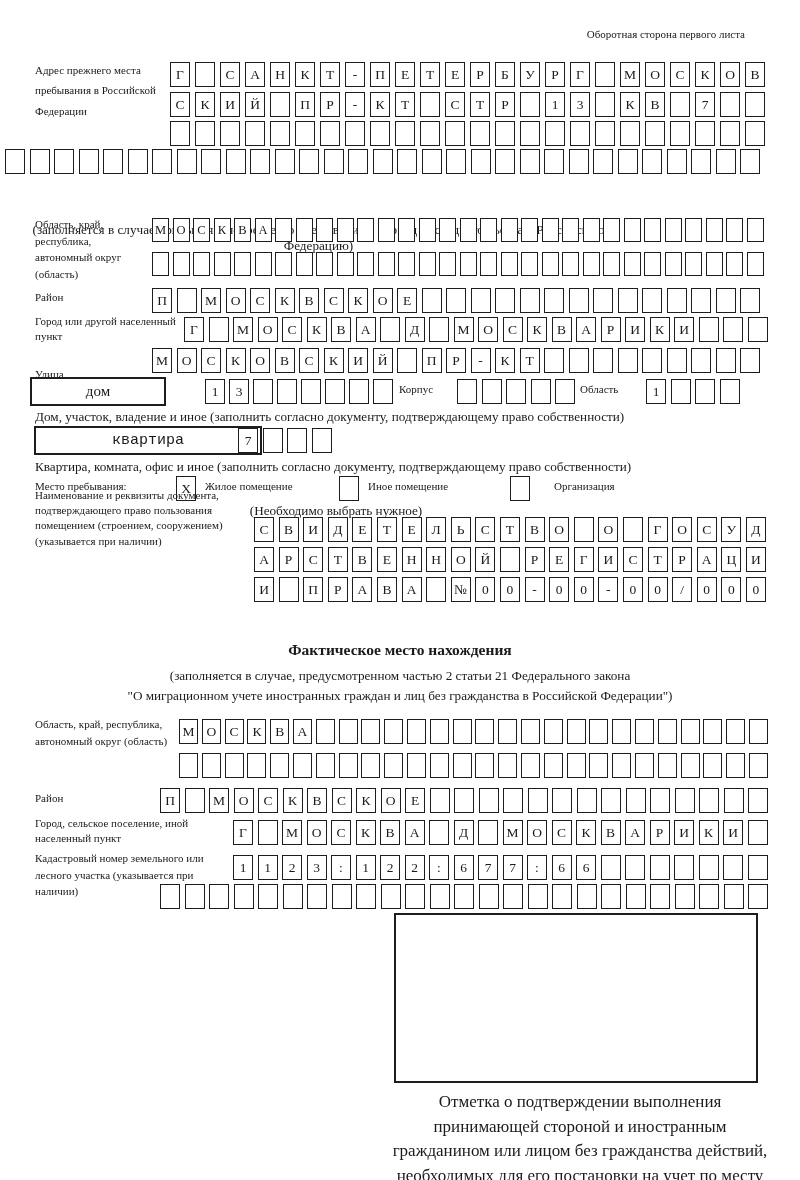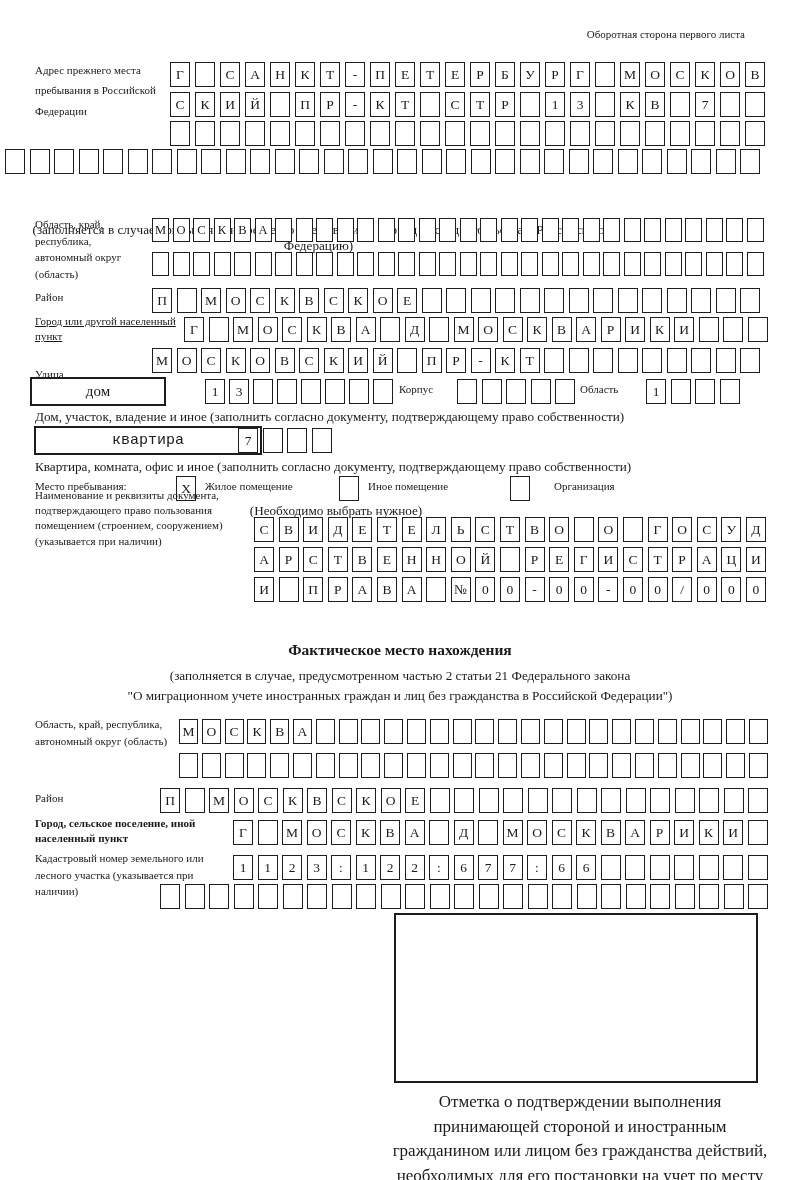--- a/index.html
+++ b/index.html
@@ -233,21 +233,21 @@
       <span class="cell"></span>
       <span class="cell"></span>
       <span class="cell"></span>
       <span class="cell"></span>
       <span class="cell"></span>
       <span class="cell"></span>
       <span class="cell"></span>
       <span class="cell"></span>
     </div>
 
-  <div class="abs lbl" style="top:314px;left:35px;width:150px;line-height:1.4;text-decoration:underline;">Город или другой населенный пункт</div>
+  <div class="abs lbl" style="top:314px;left:35px;width:150px;line-height:1.4;">Город или другой населенный пункт</div>
   <div class="cells" style="top:317px;left:184px;">
       <span class="cell">Г</span>
       <span class="cell"></span>
       <span class="cell">М</span>
       <span class="cell">О</span>
       <span class="cell">С</span>
       <span class="cell">К</span>
       <span class="cell">В</span>
       <span class="cell">А</span>
       <span class="cell"></span>
@@ -504,21 +504,21 @@
       <span class="cell"></span>
       <span class="cell"></span>
       <span class="cell"></span>
       <span class="cell"></span>
       <span class="cell"></span>
       <span class="cell"></span>
       <span class="cell"></span>
       <span class="cell"></span>
     </div>
 
-  <div class="abs lbl" style="top:816px;left:35px;width:195px;line-height:1.4;font-weight:bold;">Город, сельское поселение, иной населенный пункт</div>
+  <div class="abs lbl" style="top:816px;left:35px;width:195px;line-height:1.4;">Город, сельское поселение, иной населенный пункт</div>
   <div class="cells" style="top:820px;left:233px;">
       <span class="cell">Г</span>
       <span class="cell"></span>
       <span class="cell">М</span>
       <span class="cell">О</span>
       <span class="cell">С</span>
       <span class="cell">К</span>
       <span class="cell">В</span>
       <span class="cell">А</span>
       <span class="cell"></span>

